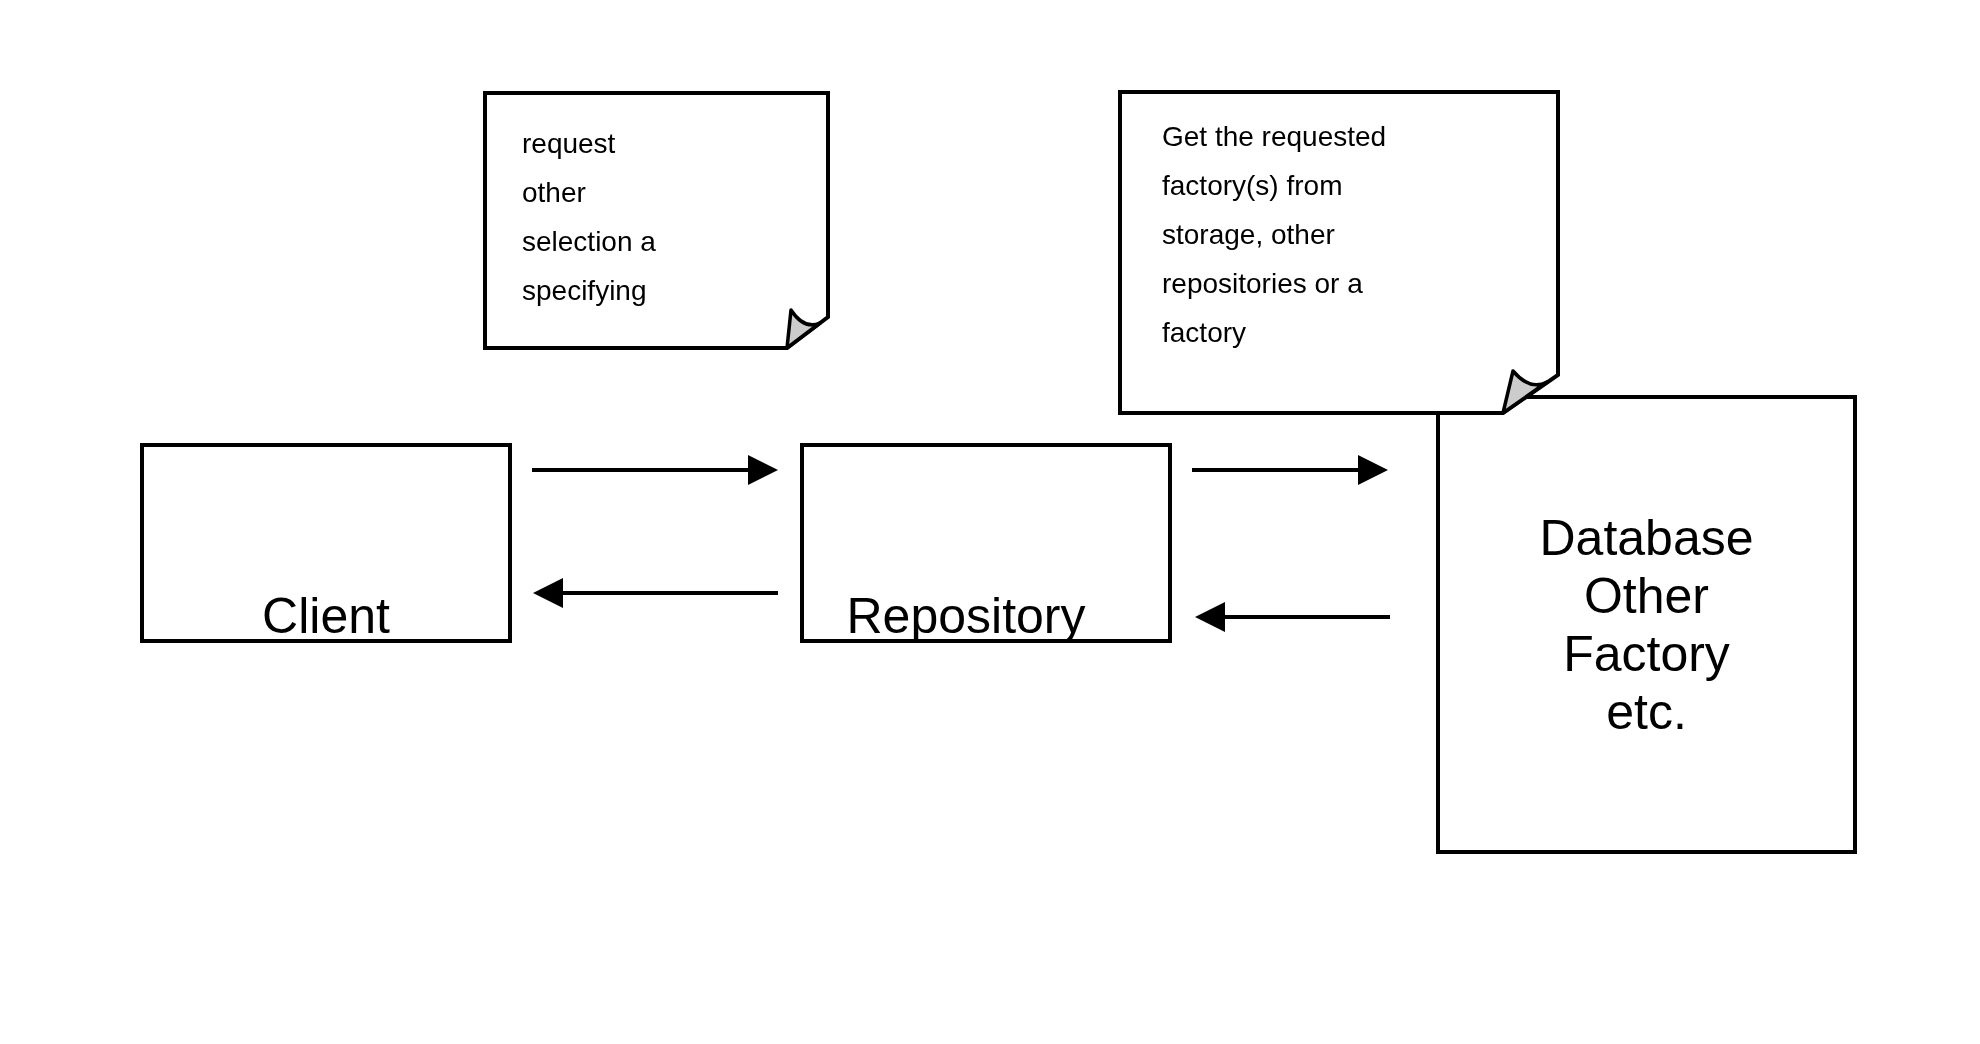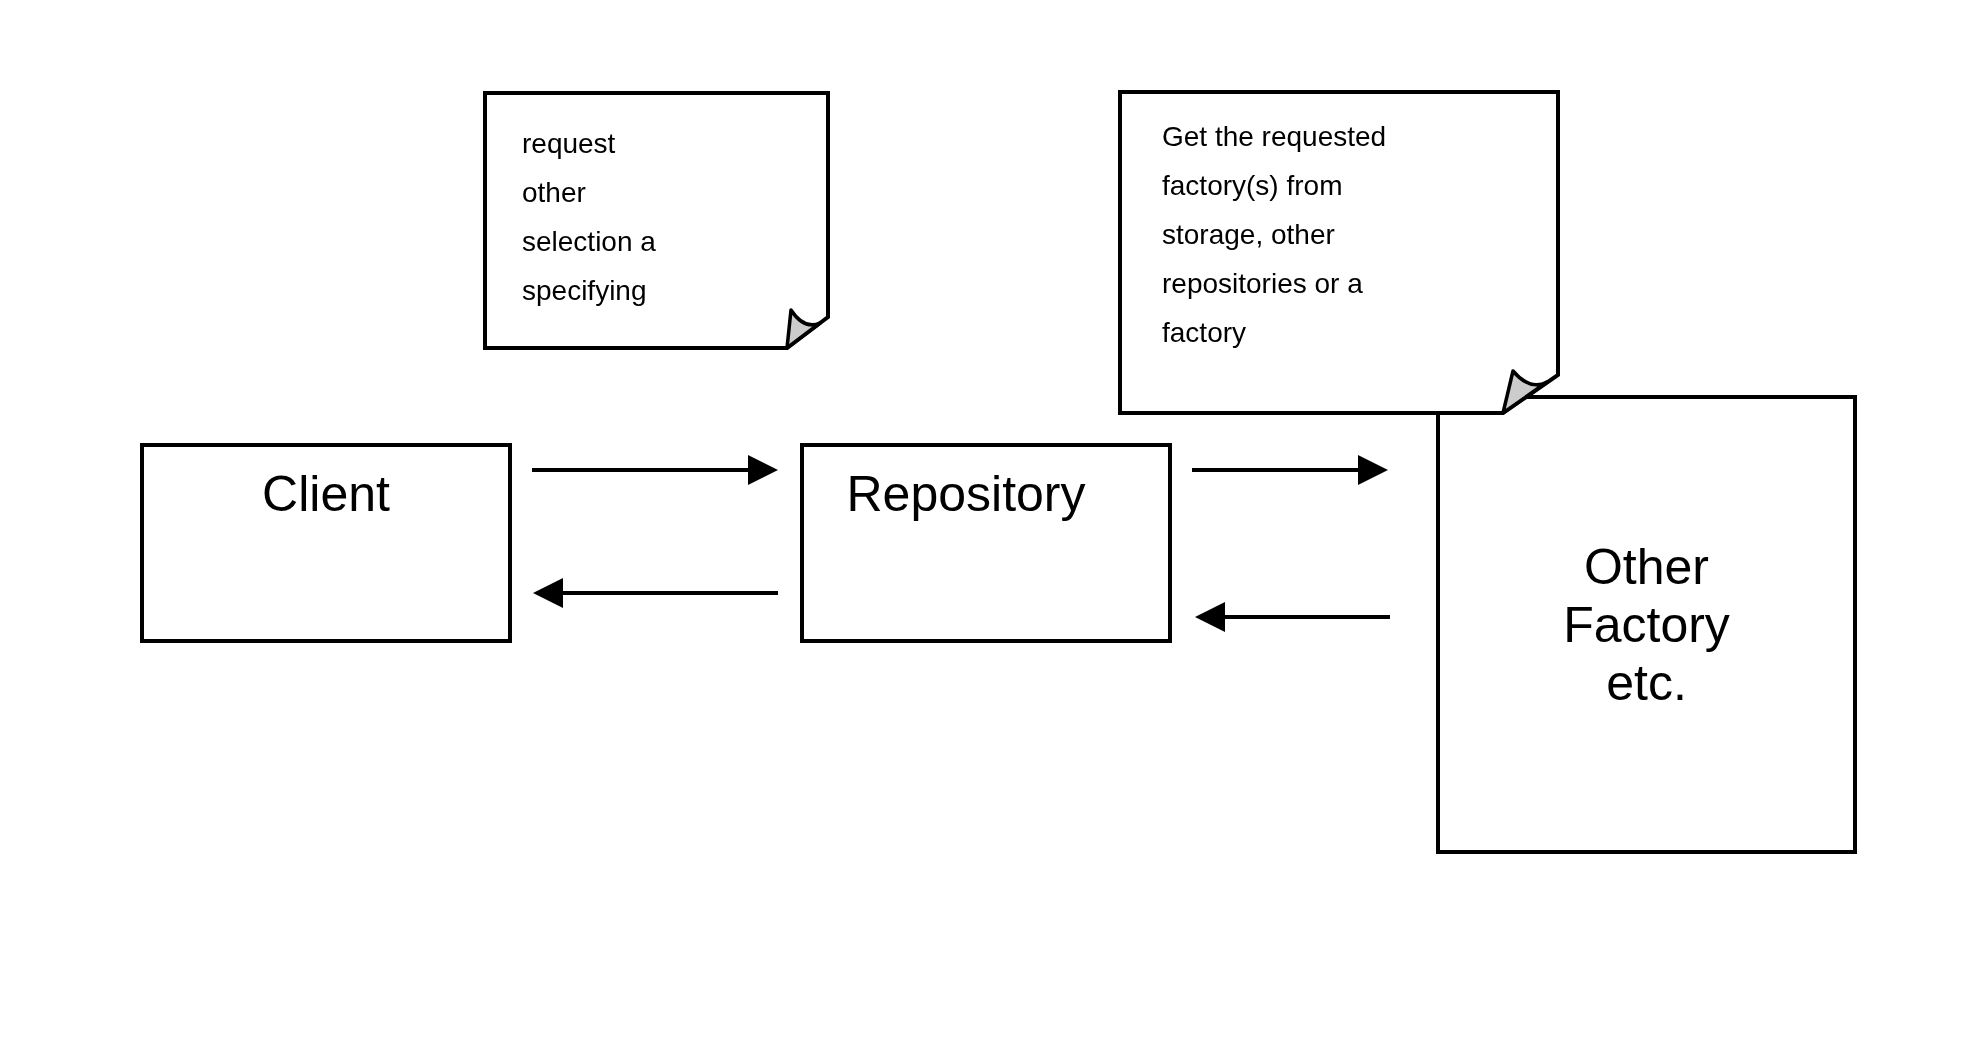--- a/index.html
+++ b/index.html
@@ -40,21 +40,21 @@
   .arrow-head {
     fill: var(--stroke, #000000);
     stroke: none;
   }
   .overlay {
     position: absolute;
     box-sizing: border-box;
   }
   .box-label {
     display: flex;
-    align-items: flex-start;
+    align-items: flex-end;
     justify-content: center;
     font-size: 50px;
     line-height: 50px;
     padding-top: 24px;
     white-space: nowrap;
   }
   .box-label-multi {
     display: flex;
     flex-direction: column;
     align-items: center;
@@ -115,20 +115,21 @@
 
 <div class="overlay box-label" id="client-label">
   <span>Client</span>
 </div>
 
 <div class="overlay box-label" id="repository-label">
   <span>Repository</span>
 </div>
 
 <div class="overlay box-label-multi" id="storage-label">
+  <div>Database</div>
   <div>Other</div>
   <div>Factory</div>
   <div>etc.</div>
 </div>
 
 <div class="overlay note-text" id="note1-text">
   <div>request</div>
   <div>other</div>
   <div>selection a</div>
   <div>specifying</div>

